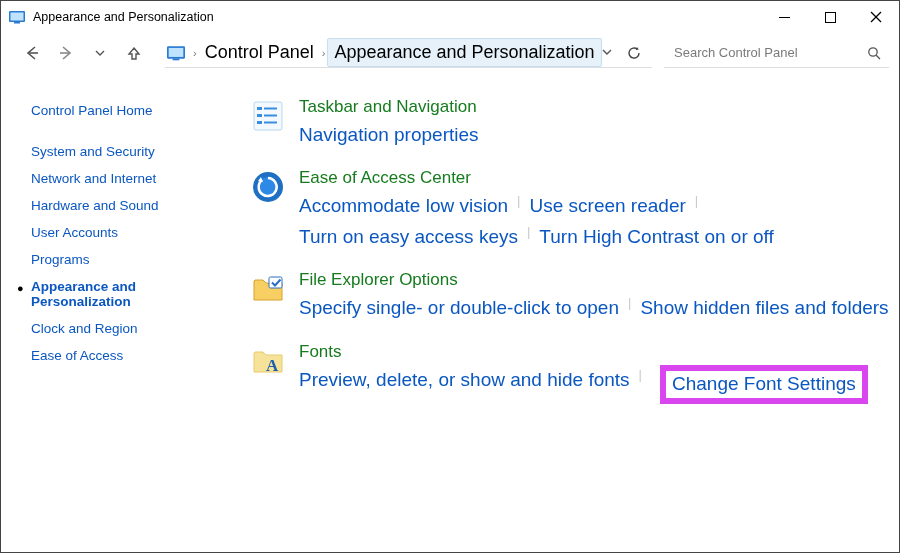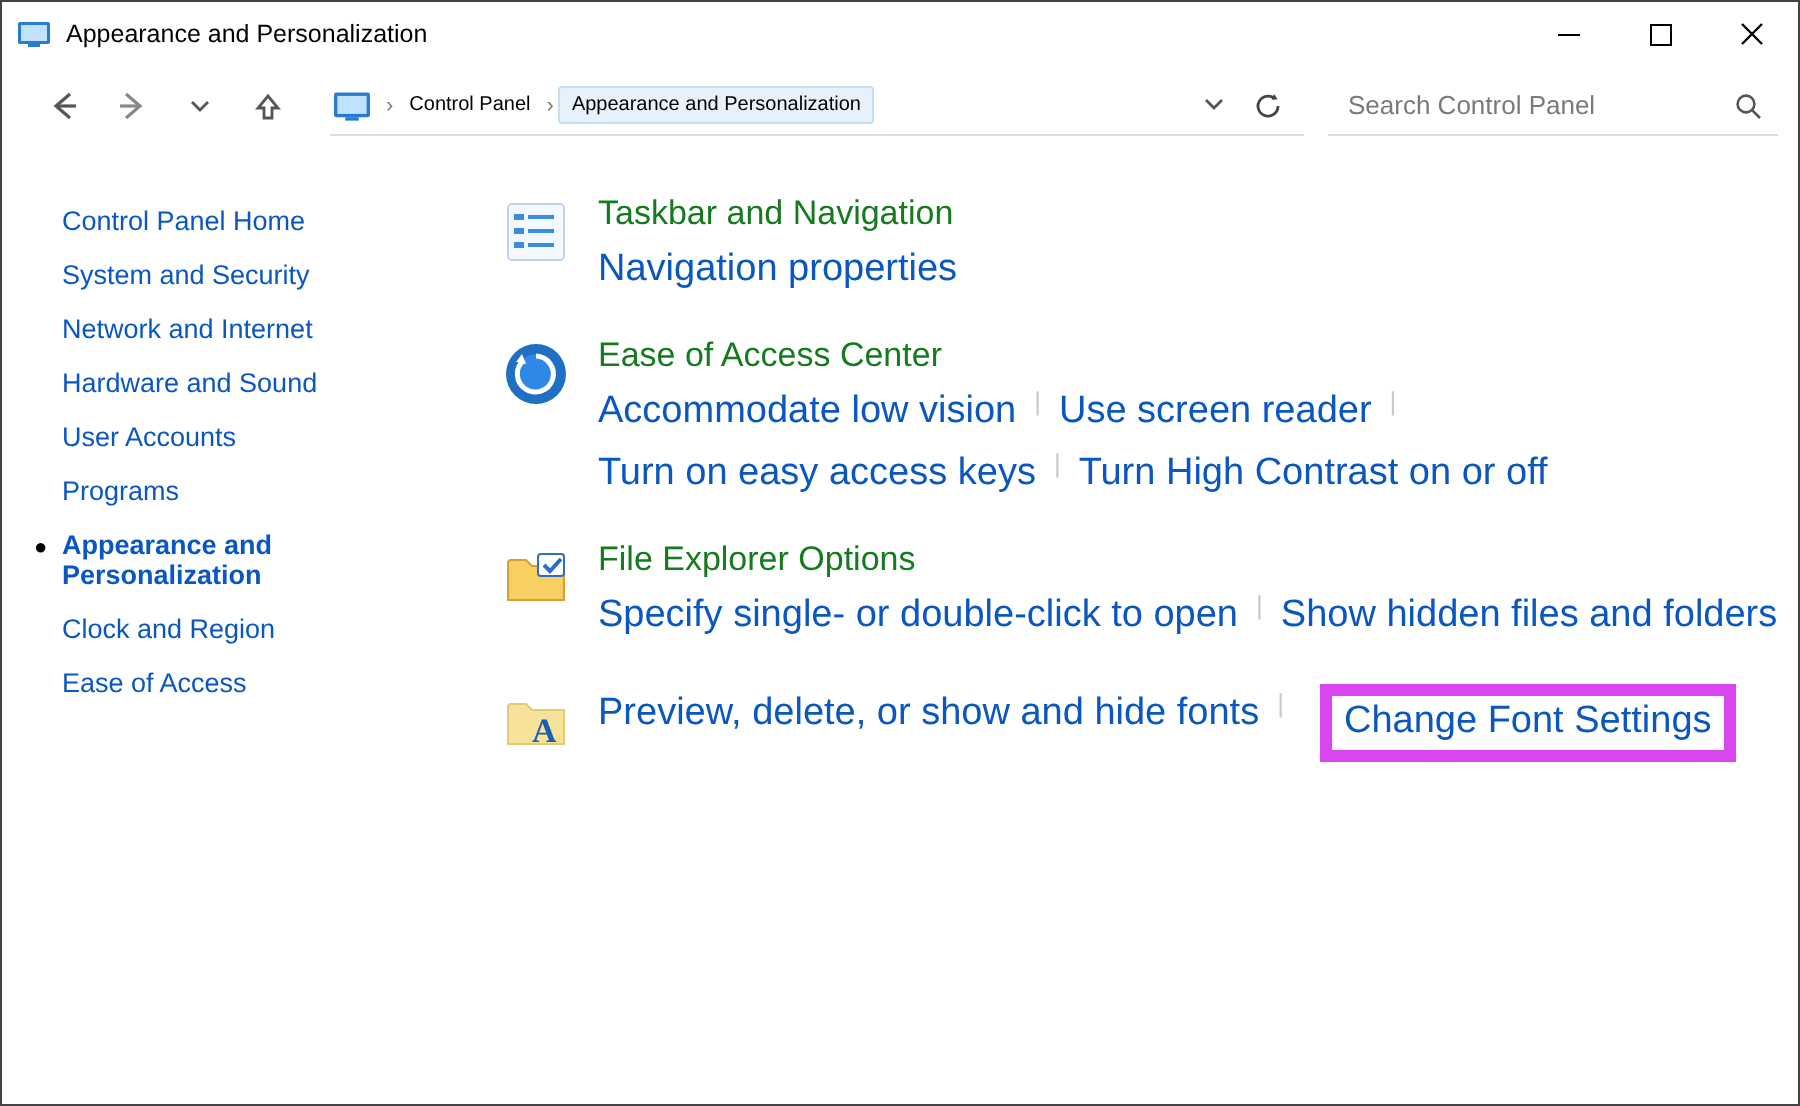--- a/index.html
+++ b/index.html
@@ -62,21 +62,21 @@
     margin-left: 12px;
     margin-right: 8px;
     border-bottom: 1px solid #ddd;
   }
   .address .addr-icon {
     width: 18px; height: 18px;
     margin: 0 6px 0 2px;
   }
   .address .crumb {
     padding: 4px 6px;
-    font-size: 10px;
+    font-size: 18px;
     cursor: pointer;
   }
   .address .crumb.current {
     background: #e6f1fa;
     border: 1px solid #c6dff0;
     border-radius: 2px;
     padding: 3px 6px;
   }
   .address .sep { color: #777; font-size: 11px; padding: 0 2px; }
   .addr-tail {
@@ -129,21 +129,21 @@
   .side-link .bullet {
     width: 10px;
     flex: 0 0 10px;
     color: #000;
     font-size: 11px;
     margin-left: -14px;
     margin-right: 4px;
     margin-top: 3px;
   }
   .side-link.active { font-weight: 700; }
-  .side-link.first { margin-bottom: 12px; }
+  .side-link.first { margin-bottom: 26px; }
 
   .main {
     flex: 1;
     padding-left: 20px;
     padding-right: 8px;
   }
   .section {
     display: flex;
     margin-bottom: 18px;
   }
@@ -352,20 +352,21 @@
     </div>
 
     <div class="section">
       <div class="sec-icon">
         <svg viewBox="0 0 34 34">
           <path d="M3 9 L3 28 L31 28 L31 11 L15 11 L12 8 L4 8 Z" fill="#f7e29a" stroke="#e4cb6e"></path>
           <text x="15" y="27" font-family="Georgia, serif" font-size="17" fill="#1b5fb1" font-weight="bold">A</text>
         </svg>
       </div>
       <div class="sec-body">
+        <div class="sec-title">Fonts</div>
         <div class="sec-links">
           <span class="sec-link">Preview, delete, or show and hide fonts</span>
           <span class="divider">|</span>
           <span class="highlight-box">
             <span class="sec-link">Change Font Settings</span>
           </span>
         </div>
       </div>
     </div>
 

